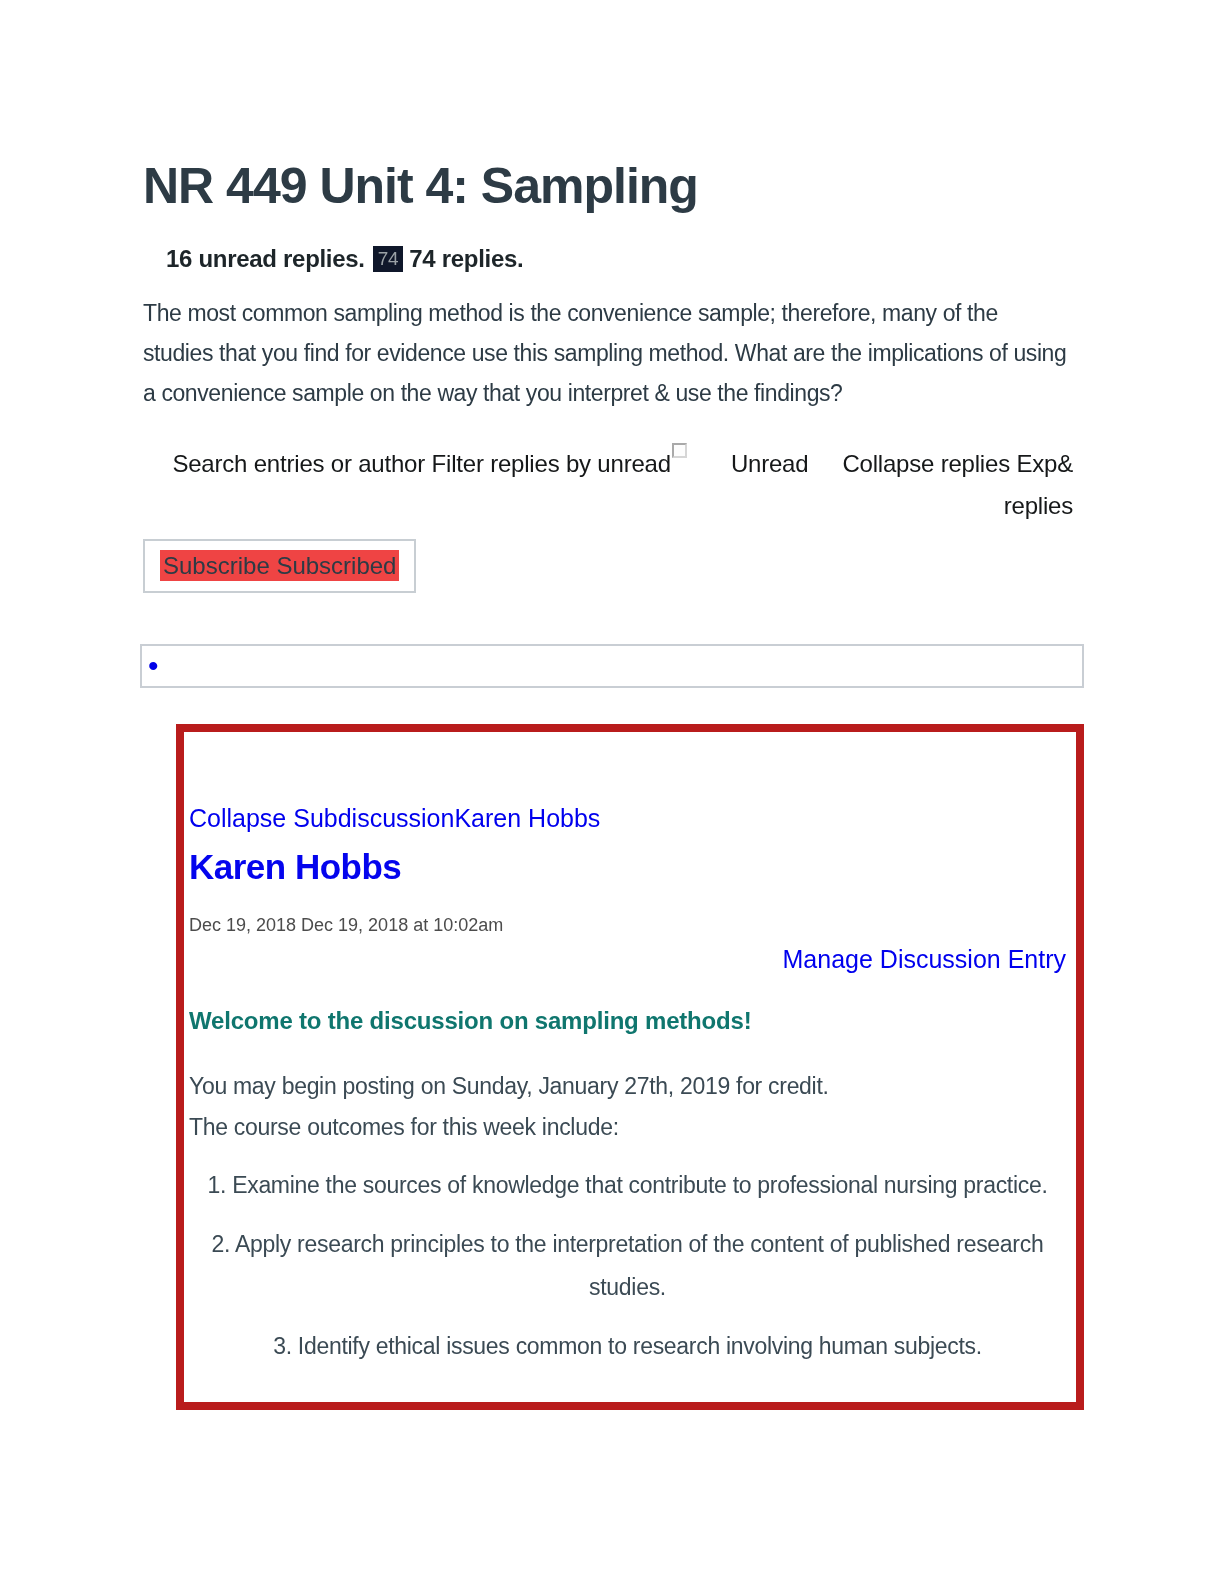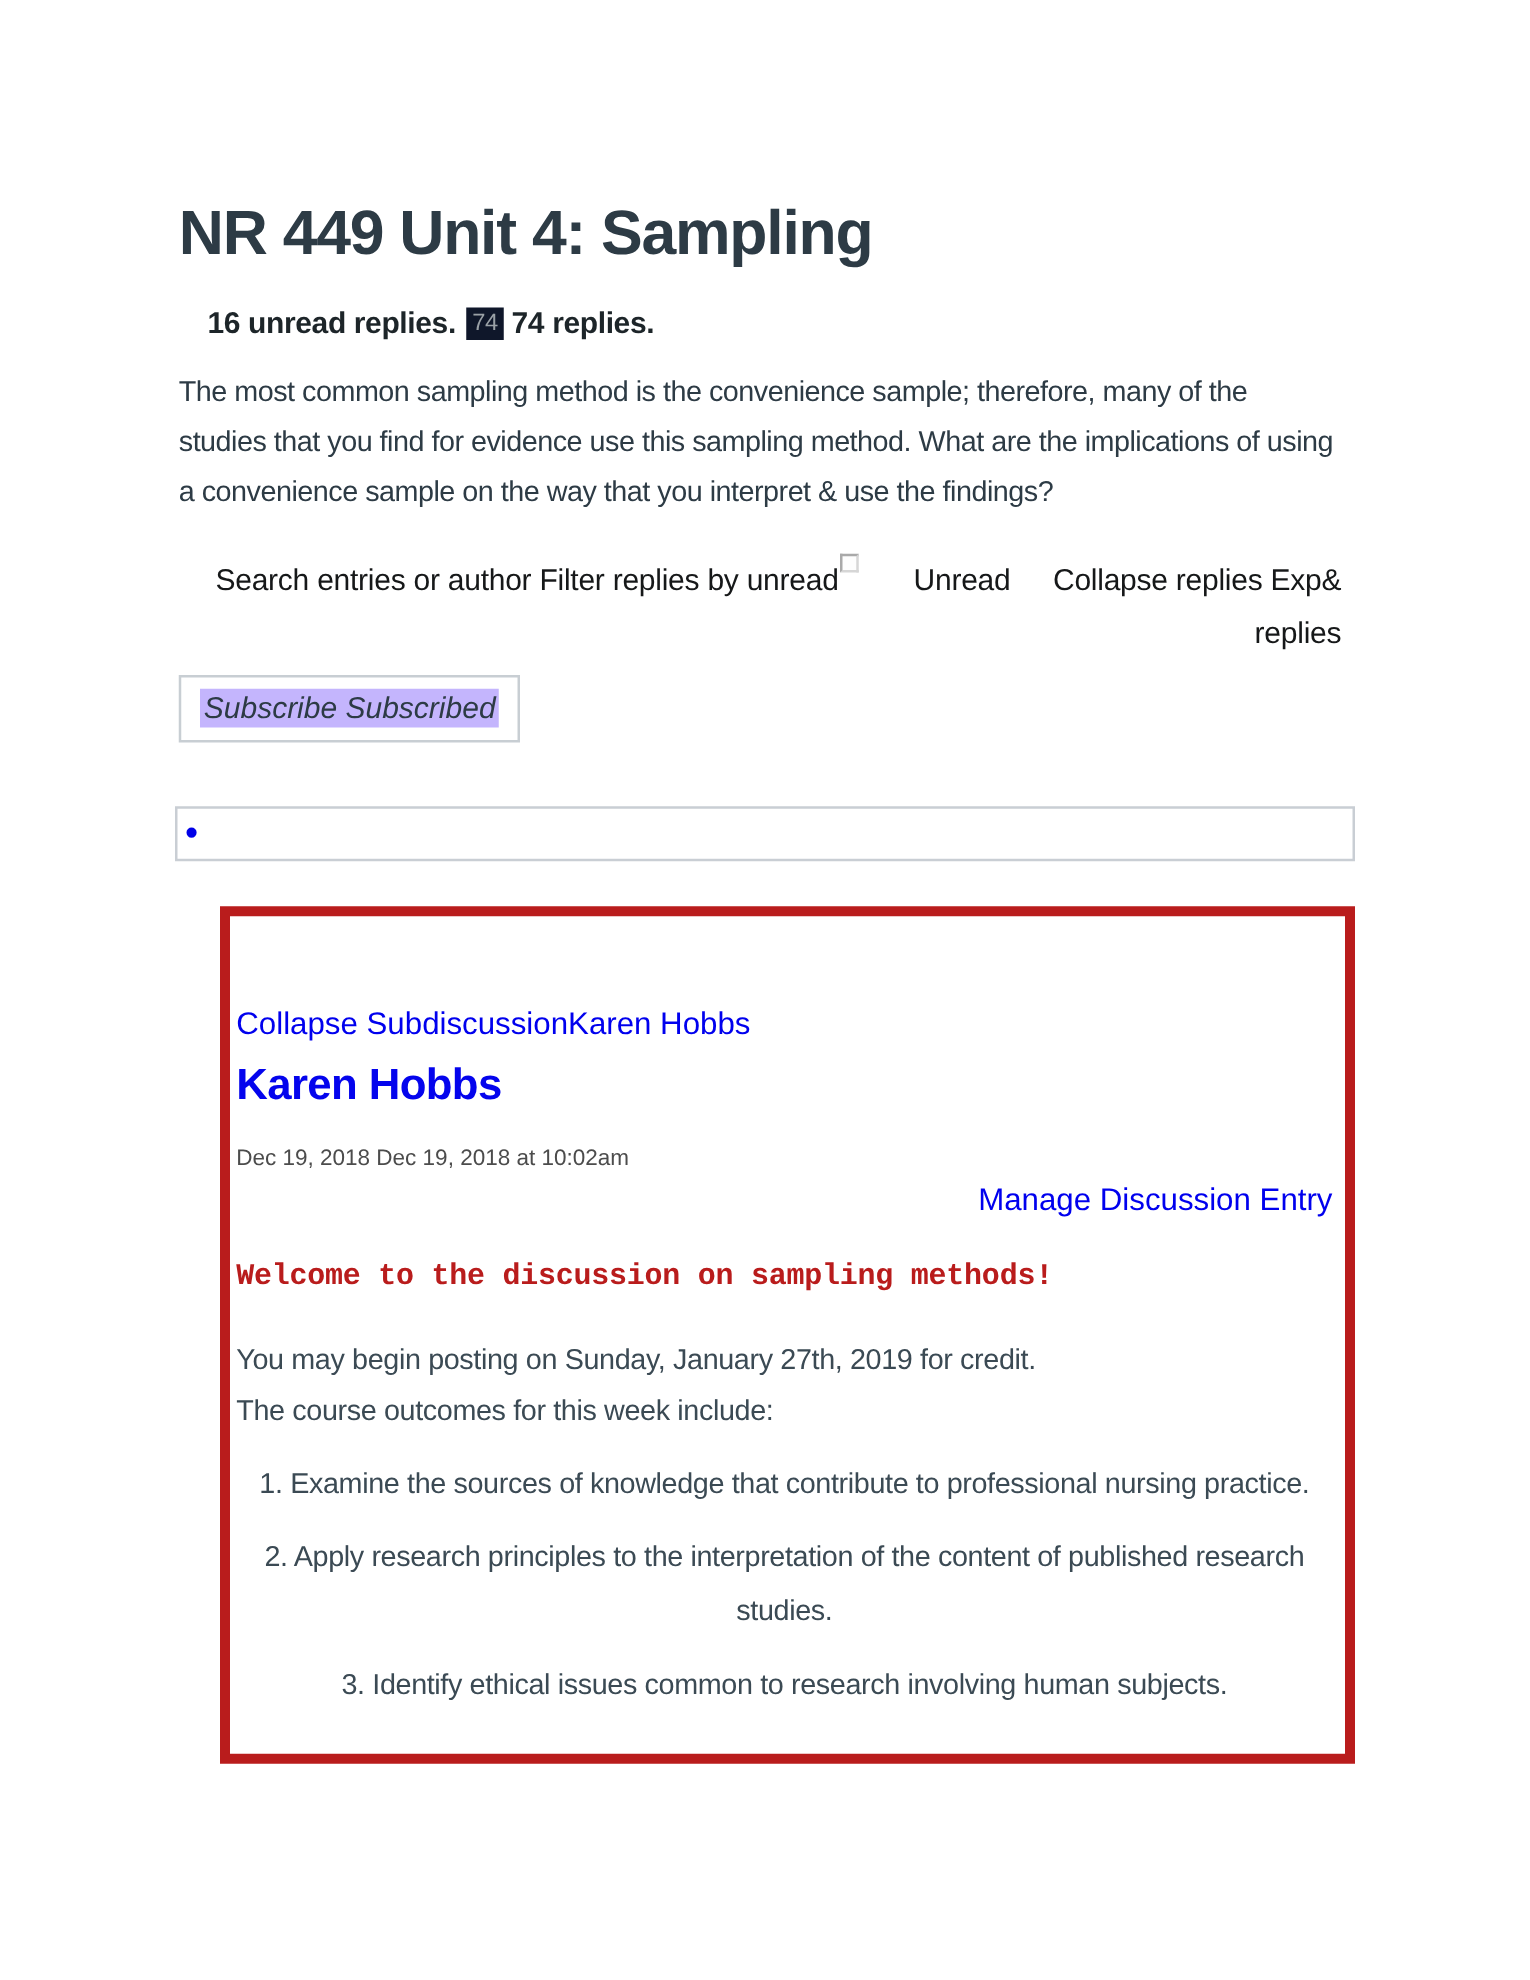--- a/index.html
+++ b/index.html
@@ -78,23 +78,22 @@
     display: inline-block;
     margin-top: 12px;
     border: 2px solid #c8ced3;
     background: #ffffff;
     padding: 11px 15px;
     font-size: 24px;
     color: #2d3b45;
     cursor: pointer;
   }
   .subscribe-btn .inner {
-    background: #c4b5fd;
+    background: #ef4444;
     padding: 2px 3px;
-    font-style: italic;
   }
   
   .bullet-box {
     margin: 51px 0 0 -3px;
     width: 944px;
     height: 44px;
     border: 2px solid #c9ced4;
     display: flex;
     align-items: center;
     padding-left: 6px;
@@ -138,24 +137,23 @@
     font-size: 25px;
     color: #0000ee;
     line-height: 30px;
     cursor: pointer;
     text-align: right;
   }
   .welcome {
     margin-top: 32px;
     font-size: 24px;
     font-weight: 700;
-    color: #b91c1c;
+    color: #0f766e;
     letter-spacing: -0.2px;
     line-height: 30px;
-    font-family: Liberation Mono, monospace;
   }
   .body-para {
     margin-top: 30px;
     font-size: 23px;
     line-height: 41px;
     color: #3b4a54;
     letter-spacing: -0.3px;
   }
   .outcome {
     margin-top: 16px;

